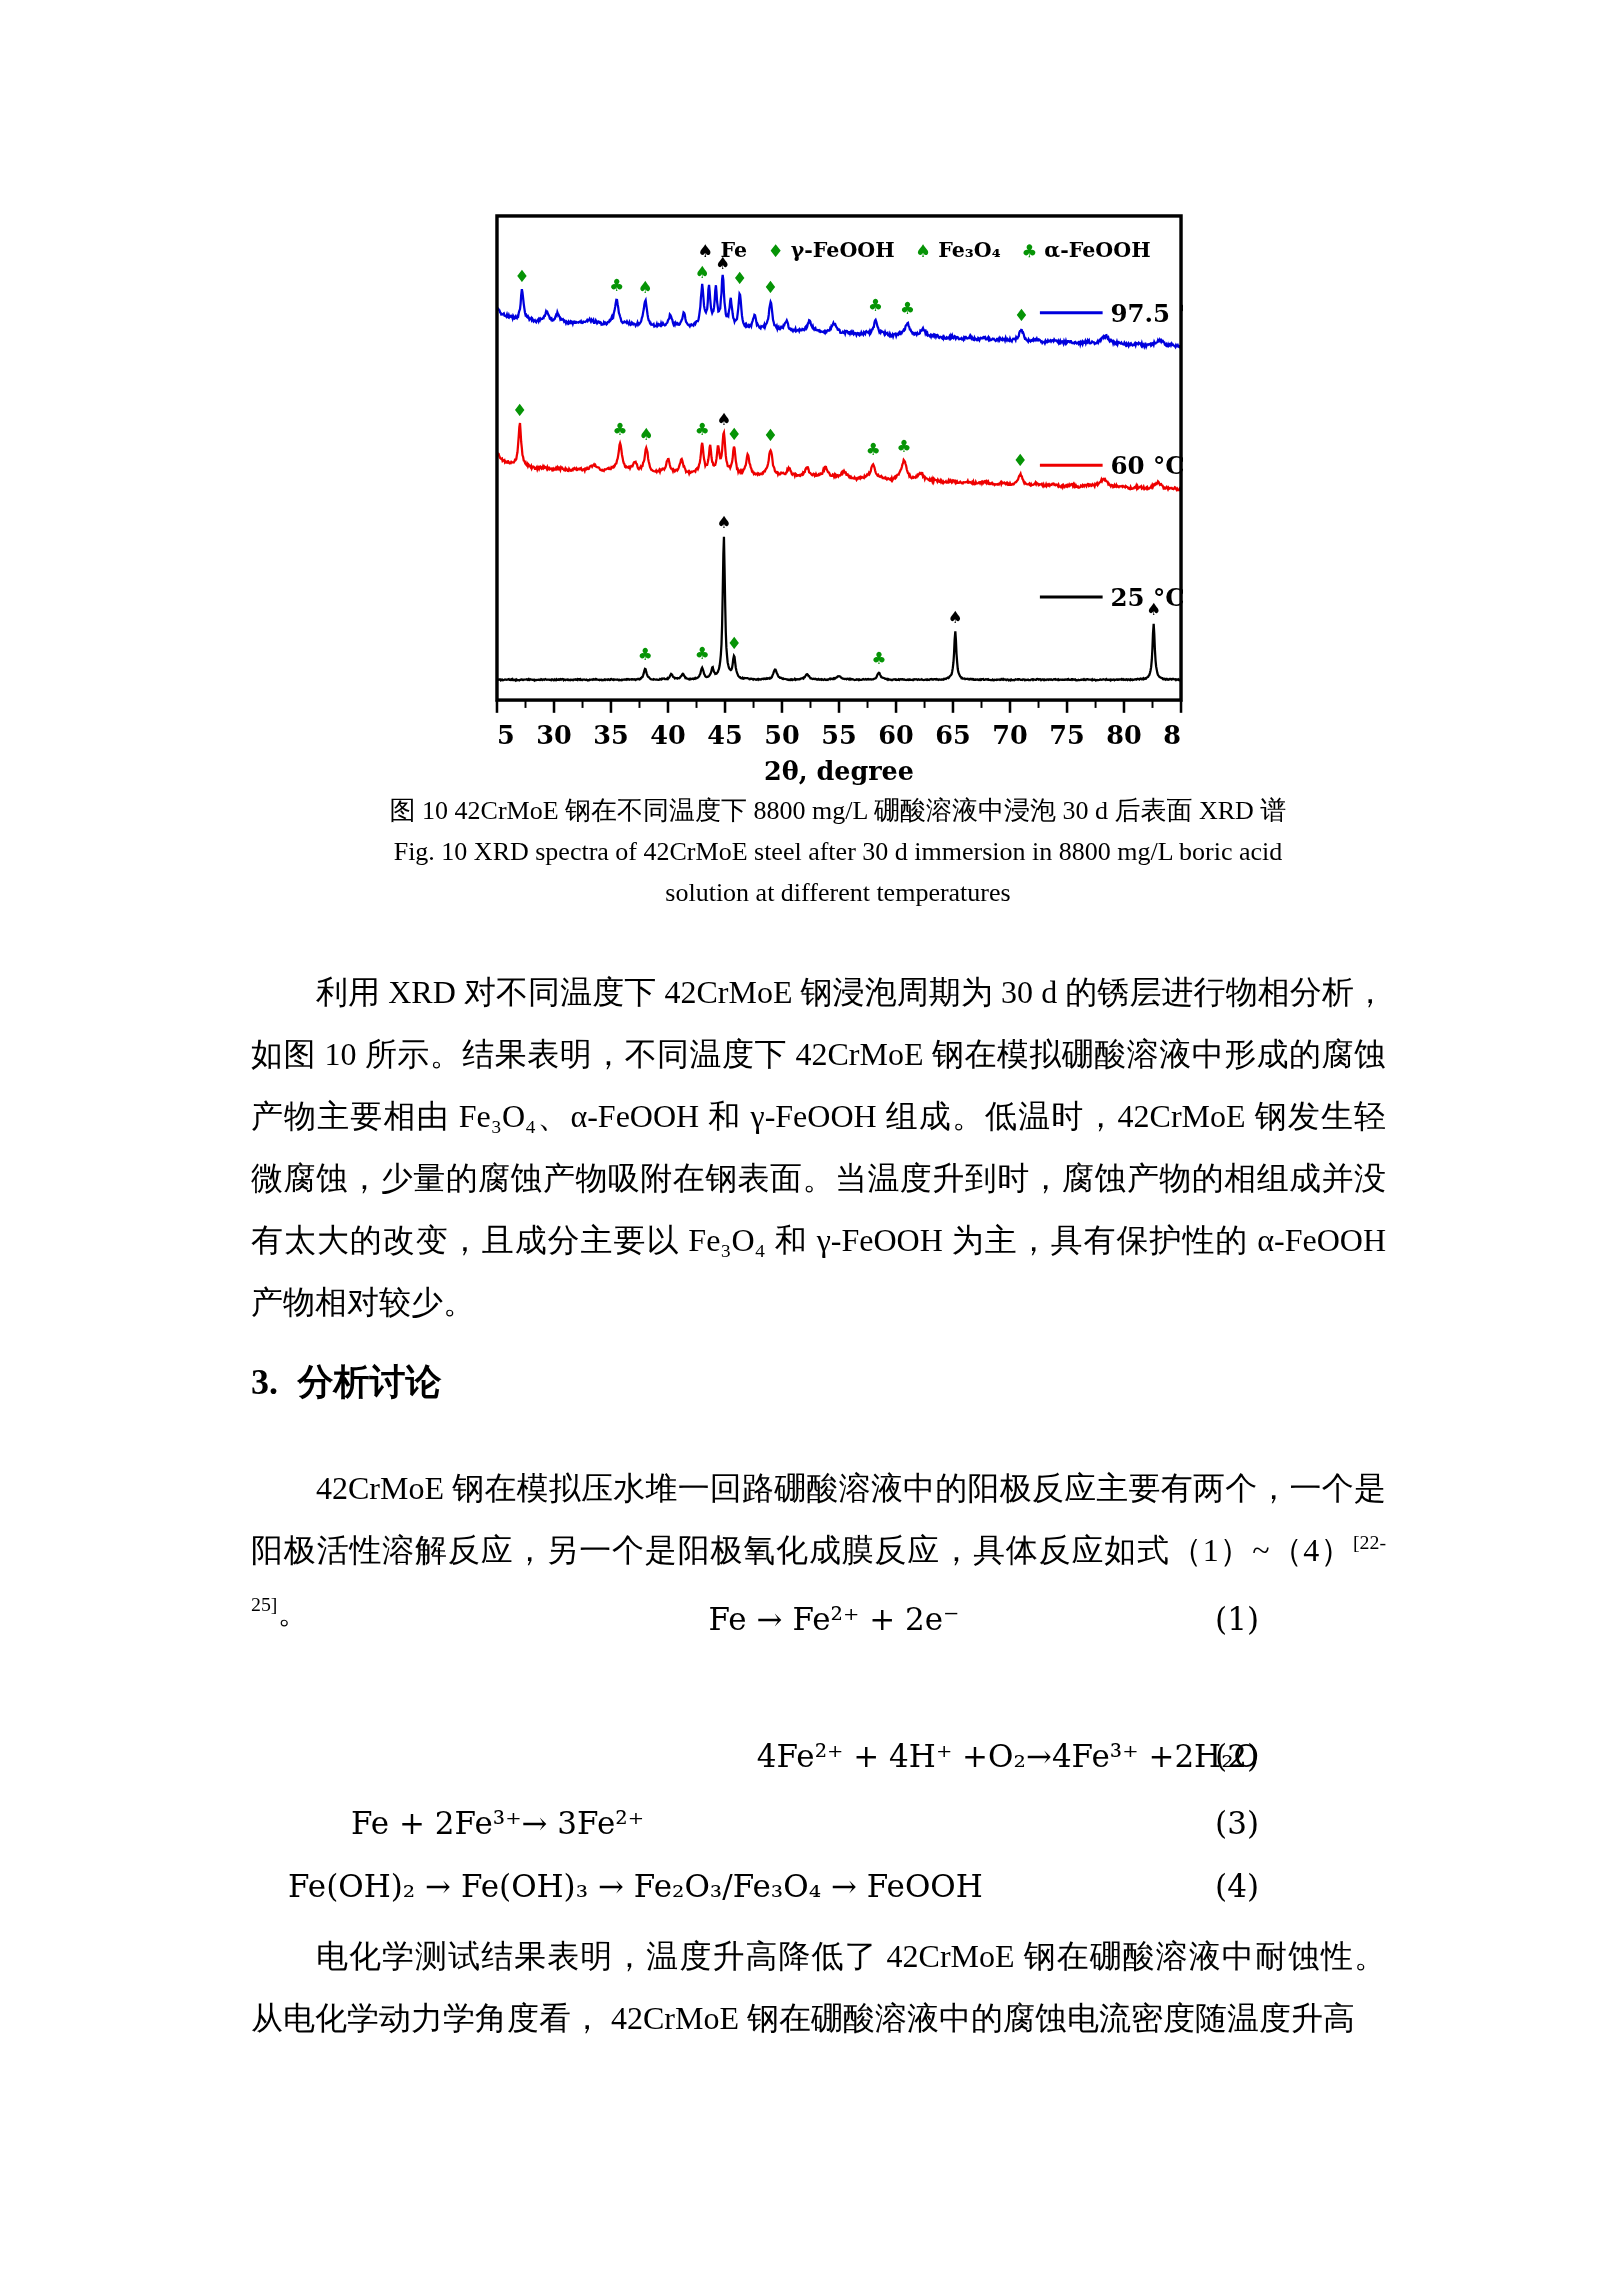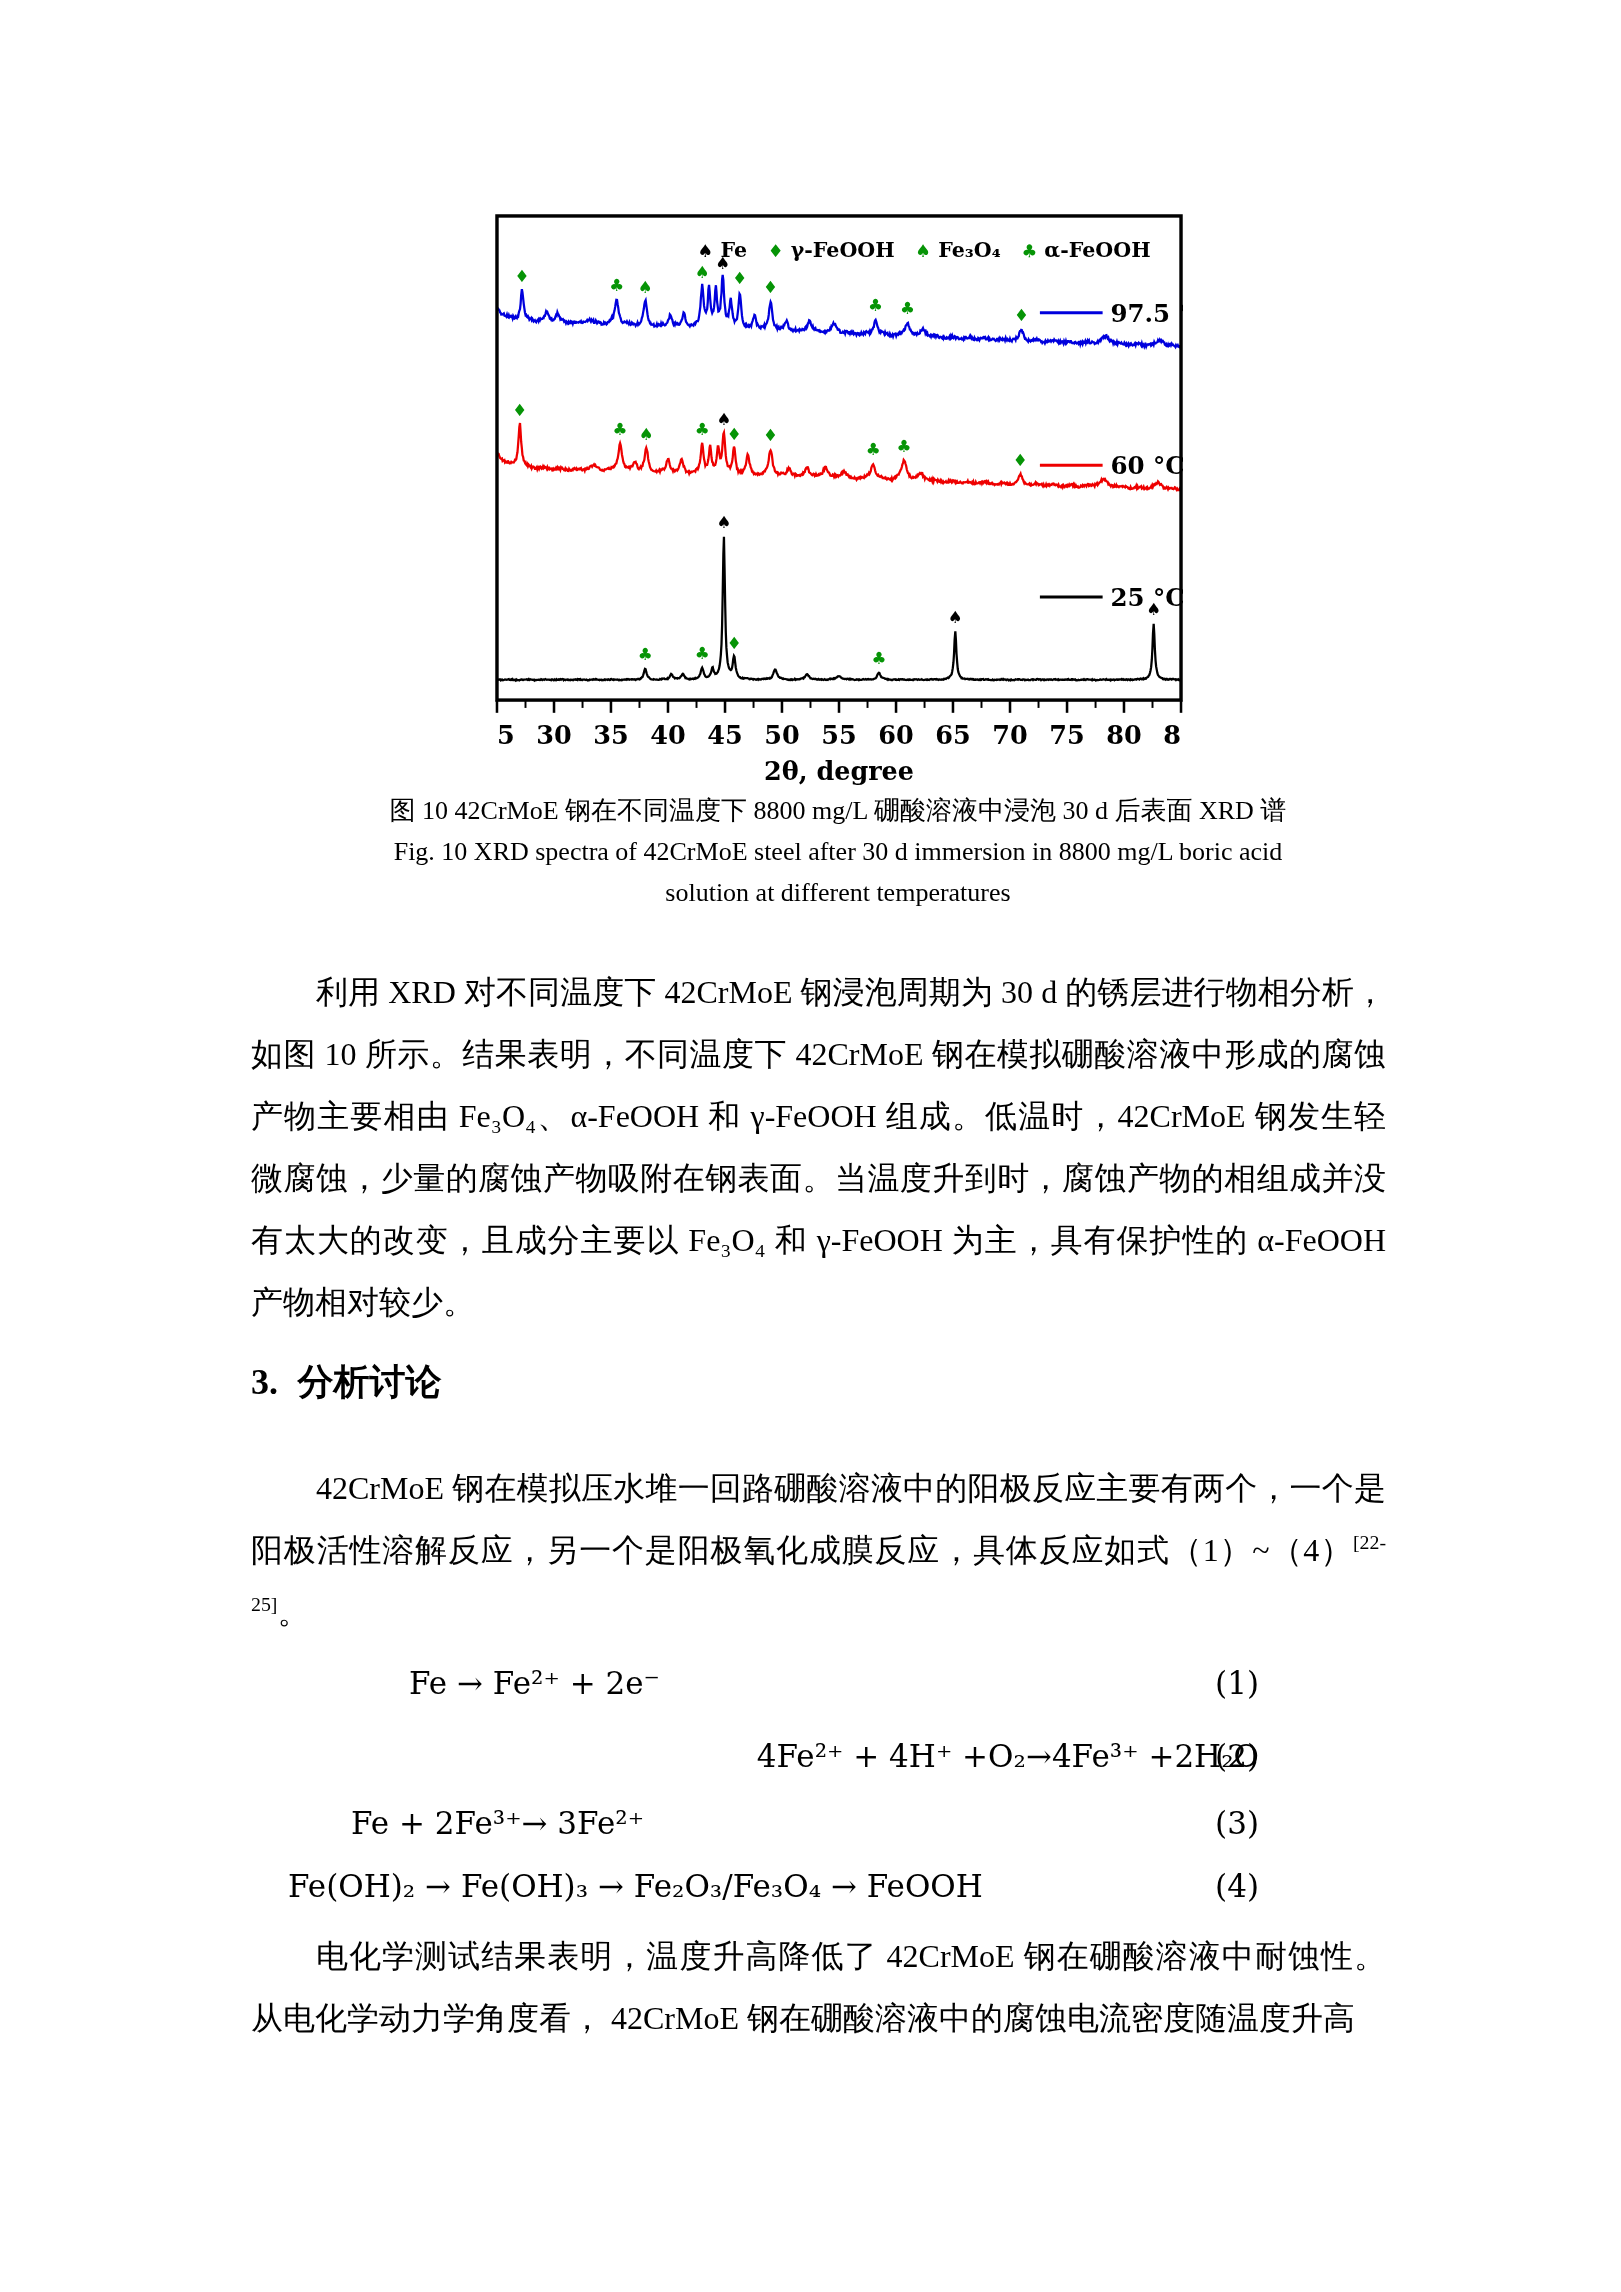--- a/index.html
+++ b/index.html
@@ -36,21 +36,21 @@
     position:absolute;left:243px;width:1016px;
     font-size:31px;line-height:43px;
     font-family:"DejaVu Serif","Liberation Serif",serif;
     white-space:nowrap;
   }
   .eq .eqn{position:absolute;right:0;top:0;}
   .i1{margin-left:166px;}
   .i2{margin-left:123px;}
   .i3{margin-left:108px;}
   .i4{margin-left:45px;}
-  .e1{top:1662px;}
+  .e1{top:1598px;text-align:center;}
   .e2{top:1735px;text-align:right;}
   .e3{top:1802px;}
   .e4{top:1865px;}
 </style>
 </head>
 <body>
 
 <div class="page">
 
   <div class="chart"><svg viewBox="0 0 702 600" width="688" height="588" xmlns="http://www.w3.org/2000/svg">

